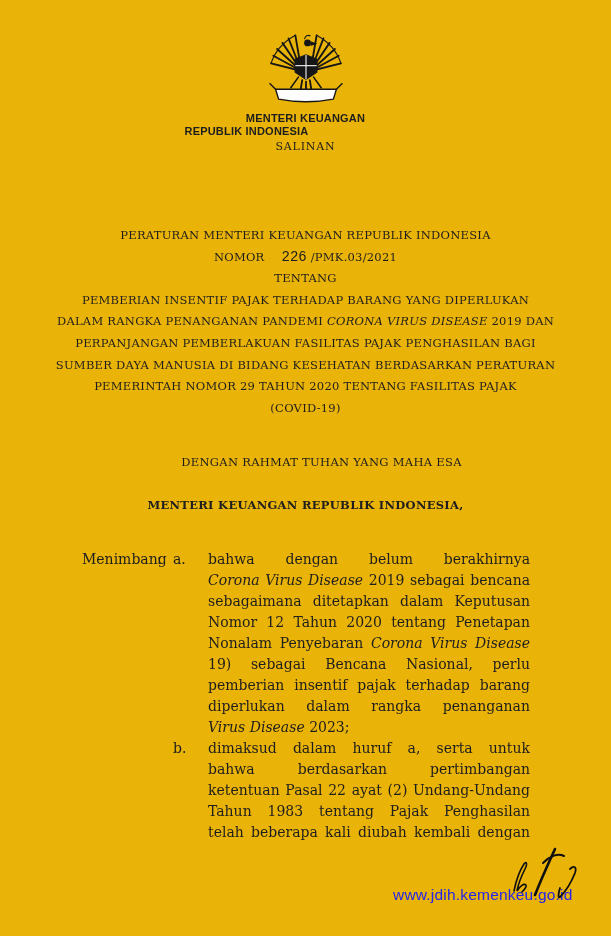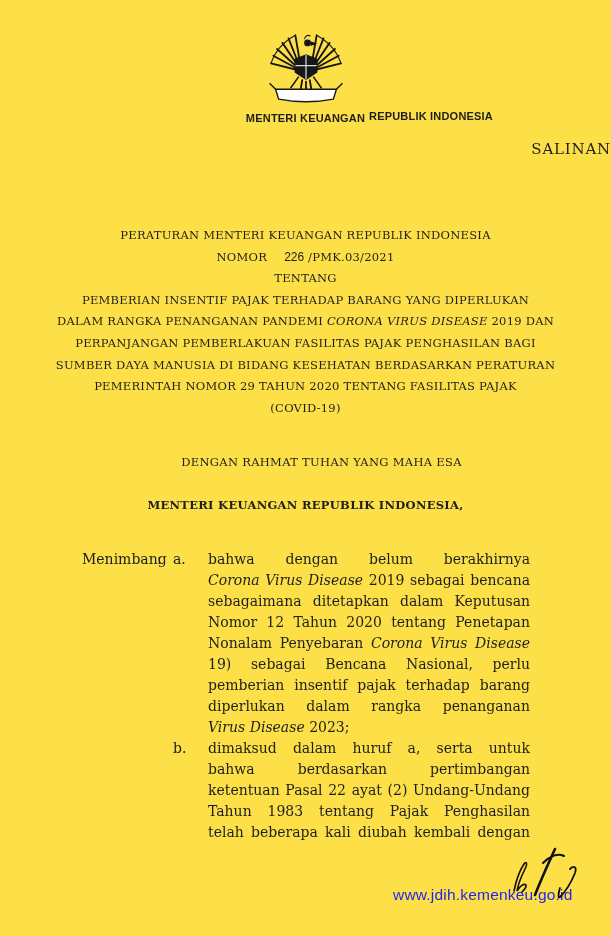--- a/index.html
+++ b/index.html
@@ -1,35 +1,35 @@
 <!DOCTYPE html>
 <html><head>
 <meta charset="utf-8">
 <style>
   html,body { margin:0; padding:0; background:#ffffff; }
   .page {
     position:relative; width:611px; height:936px;
-    background:#fde047; overflow:hidden;
+    background:#eab308; overflow:hidden;
     font-family:"DejaVu Serif", serif; color:#1e1e1e;
   }
 
   
   .emblem { position:absolute; left:268px; top:32px; width:76px; height:78px; }
   .ministry-name  { position:absolute; left:0; top:112px; width:611px; text-align:center;
     font-family:"Liberation Sans", sans-serif; font-weight:bold; font-size:11px; line-height:13px; letter-spacing:0.2px; }
-  .republic-name  { position:absolute; left:0; top:110px; width:493px; text-align:right;
+  .republic-name  { position:absolute; left:0; top:125px; width:493px; text-align:center;
     font-family:"Liberation Sans", sans-serif; font-weight:bold; font-size:11px; line-height:13px; letter-spacing:0.2px; }
-  .salinan { position:absolute; left:0; top:140px; width:611px; text-align:right;
-    font-size:15px; letter-spacing:0.8px; }
+  .salinan { position:absolute; left:0; top:140px; width:611px; text-align:center;
+    font-size:11px; letter-spacing:0.8px; }
 
   
   .title-block { position:absolute; left:30px; top:225px; width:551px;
     font-size:11.5px; letter-spacing:0.25px; }
   .title-block .tline { height:21.6px; line-height:21.6px; text-align:center; white-space:nowrap; }
-  .nomor-num { font-family:Liberation Sans, sans-serif; font-size:12px; margin-left:17px; letter-spacing:0; }
+  .nomor-num { font-family:Liberation Mono, monospace; font-size:14px; margin-left:17px; letter-spacing:0; }
 
   .invocation { position:absolute; left:0; top:455px; width:611px; text-align:center;
     font-size:11.5px; letter-spacing:0.3px;padding-left:16px; }
   .authority  { position:absolute; left:0; top:498px; width:611px; text-align:center;
     font-size:11.5px; letter-spacing:0.3px;font-weight:bold; }
 
   
   .consider { position:absolute; left:82px; top:549px; width:448px; font-size:14px; }
   .crow { display:flex; align-items:flex-start; }
   .mlabel { width:75px; line-height:21px; }

